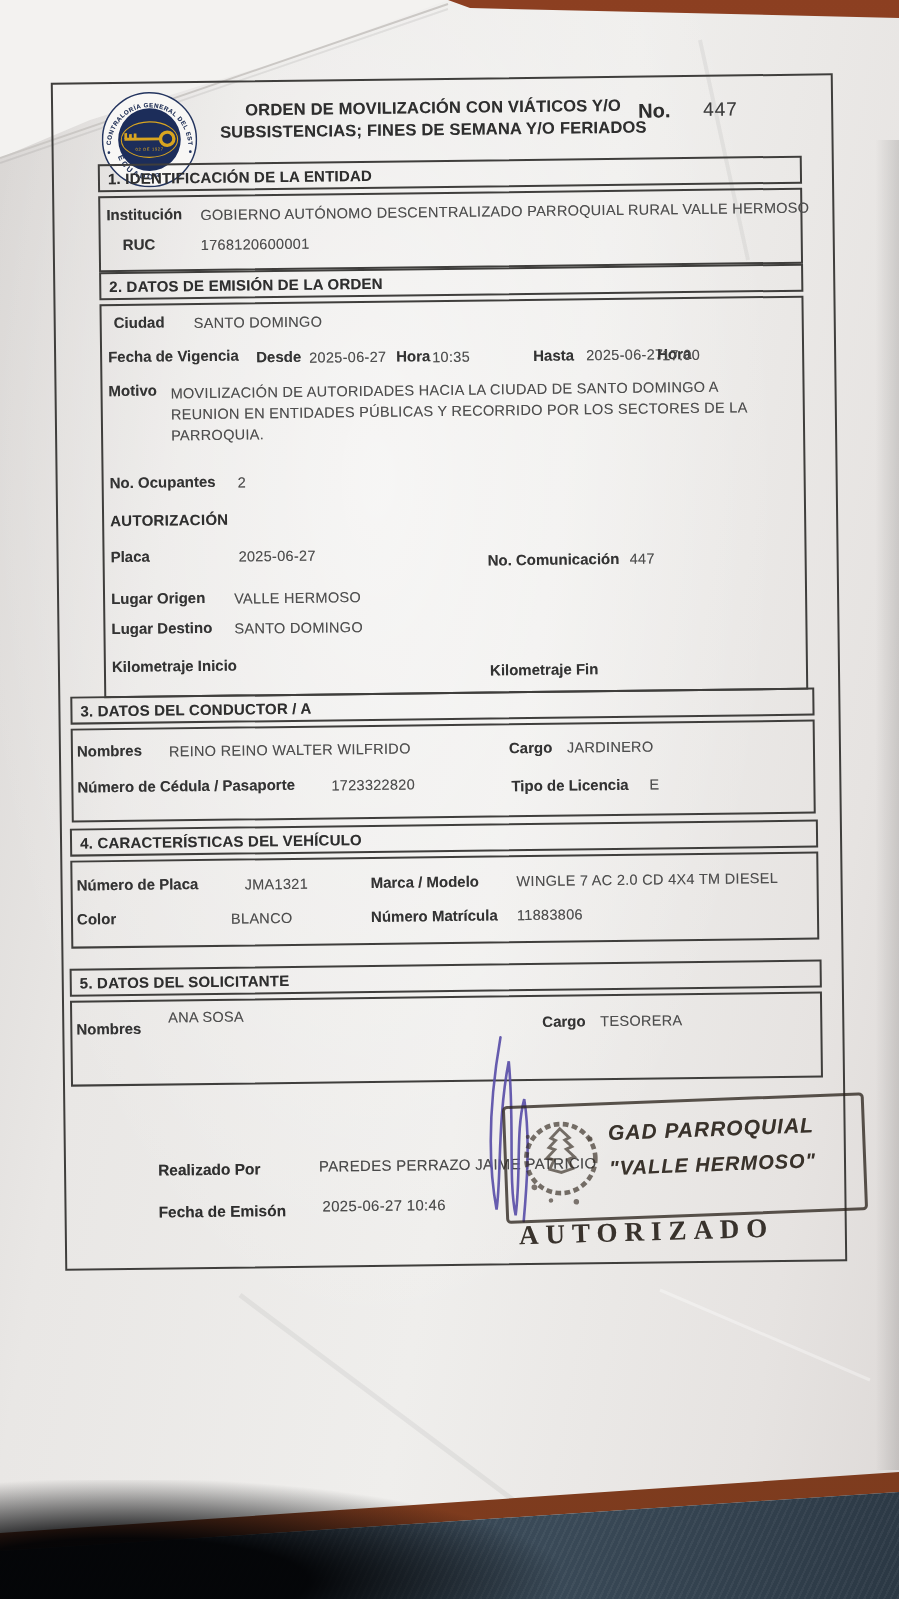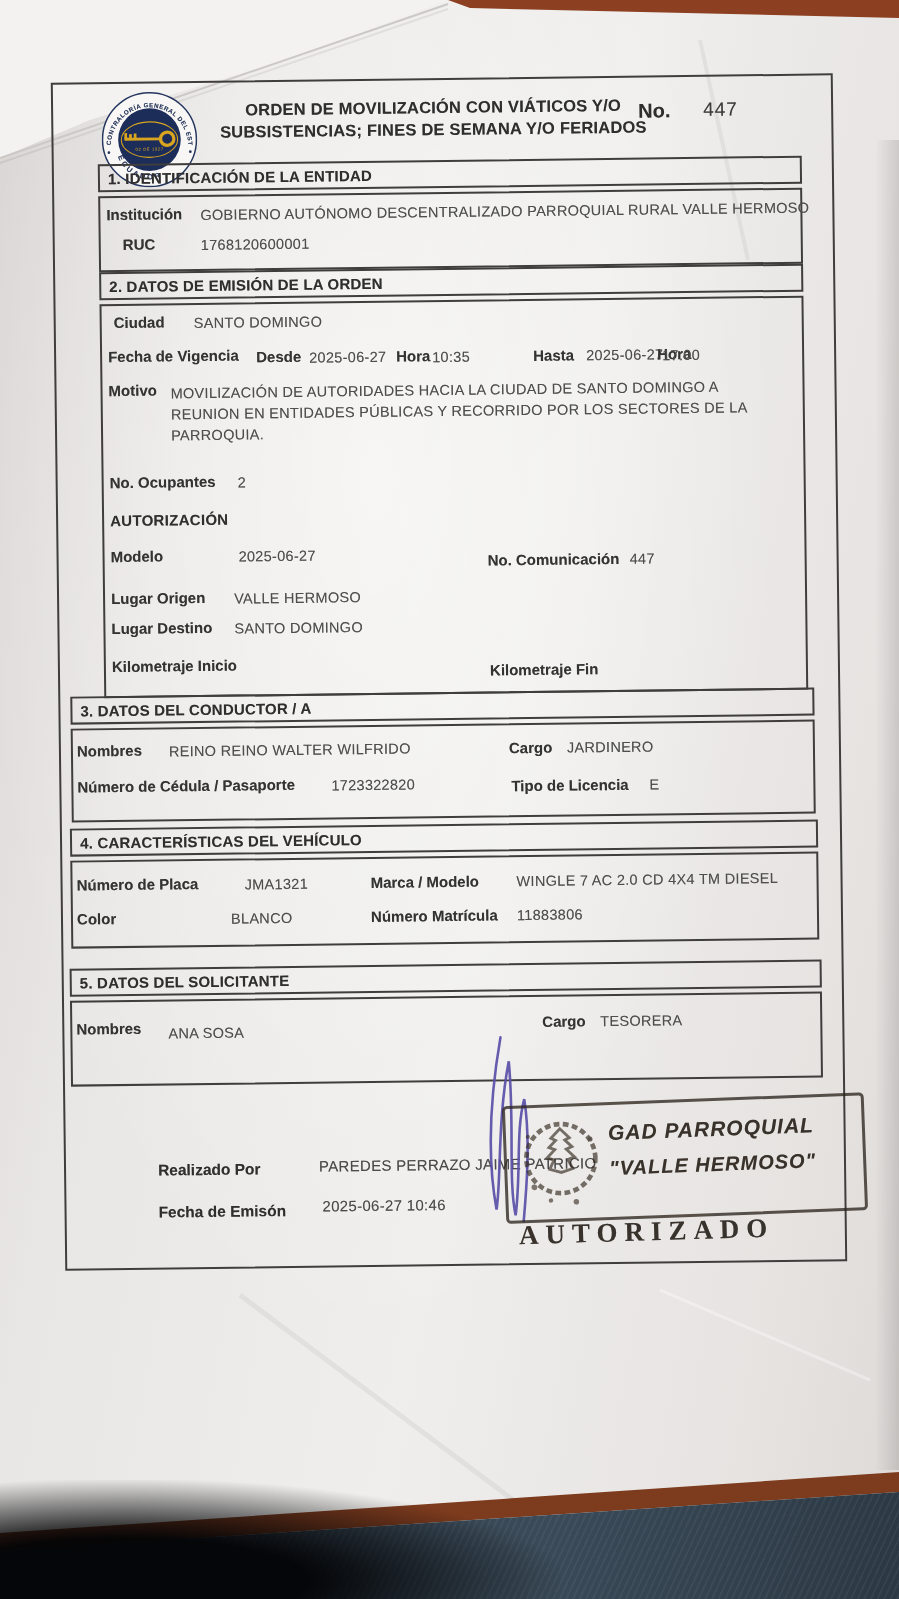--- a/index.html
+++ b/index.html
@@ -130,21 +130,21 @@
     <div class="val" style="left:560px;top:48px">17:00</div>
 
     <div class="lbl" style="left:6px;top:76px">Motivo</div>
     <div class="val wrapval" style="left:68px;top:78px;width:600px">MOVILIZACIÓN DE AUTORIDADES HACIA LA CIUDAD DE SANTO DOMINGO A REUNION EN ENTIDADES PÚBLICAS Y RECORRIDO POR LOS SECTORES DE LA PARROQUIA.</div>
 
     <div class="lbl" style="left:6px;top:168px">No. Ocupantes</div>
     <div class="val" style="left:134px;top:170px">2</div>
 
     <div class="auth-h" style="left:6px;top:206px">AUTORIZACIÓN</div>
 
-    <div class="lbl" style="left:6px;top:242px">Modelo</div>
+    <div class="lbl" style="left:6px;top:242px">Placa</div>
     <div class="val" style="left:134px;top:244px">2025-06-27</div>
     <div class="lbl" style="left:383px;top:250px">No. Comunicación</div>
     <div class="val" style="left:525px;top:251px">447</div>
 
     <div class="lbl" style="left:6px;top:284px">Lugar Origen</div>
     <div class="val" style="left:129px;top:286px">VALLE HERMOSO</div>
     <div class="lbl" style="left:6px;top:314px">Lugar Destino</div>
     <div class="val" style="left:129px;top:316px">SANTO DOMINGO</div>
 
     <div class="lbl" style="left:6px;top:352px">Kilometraje Inicio</div>
@@ -177,21 +177,21 @@
     <div class="val" style="left:158px;top:50px">BLANCO</div>
     <div class="lbl" style="left:298px;top:49px">Número Matrícula</div>
     <div class="val" style="left:444px;top:50px">11883806</div>
   </div>
 
   <div class="sec-h" style="left:6px;top:884px;width:748px">
     <span>5. DATOS DEL SOLICITANTE</span>
   </div>
   <div class="sec-b" style="left:6px;top:916px;width:748px;height:82px">
     <div class="lbl" style="left:4px;top:18px">Nombres</div>
-    <div class="val" style="left:96px;top:24px">ANA SOSA</div>
+    <div class="val" style="left:96px;top:8px">ANA SOSA</div>
     <div class="lbl" style="left:470px;top:16px">Cargo</div>
     <div class="val" style="left:528px;top:17px">TESORERA</div>
   </div>
 
   <div class="footer-lbl" style="left:92px;top:1078px">Realizado Por</div>
   <div class="footer-val" style="left:253px;top:1076px">PAREDES PERRAZO JAIME PATRICIO</div>
   <div class="footer-lbl" style="left:92px;top:1120px">Fecha de Emisón</div>
   <div class="footer-val" style="left:256px;top:1116px">2025-06-27 10:46</div>
 
   <svg class="abs" style="left:378px;top:952px" width="104" height="205" viewBox="0 0 104 205">

